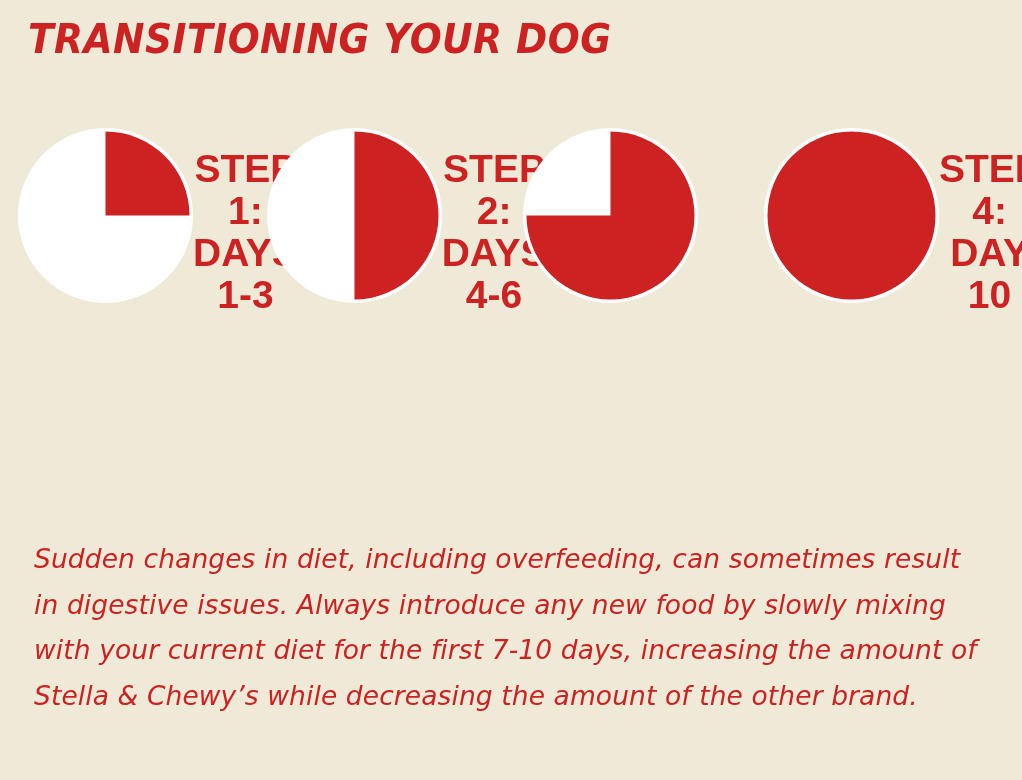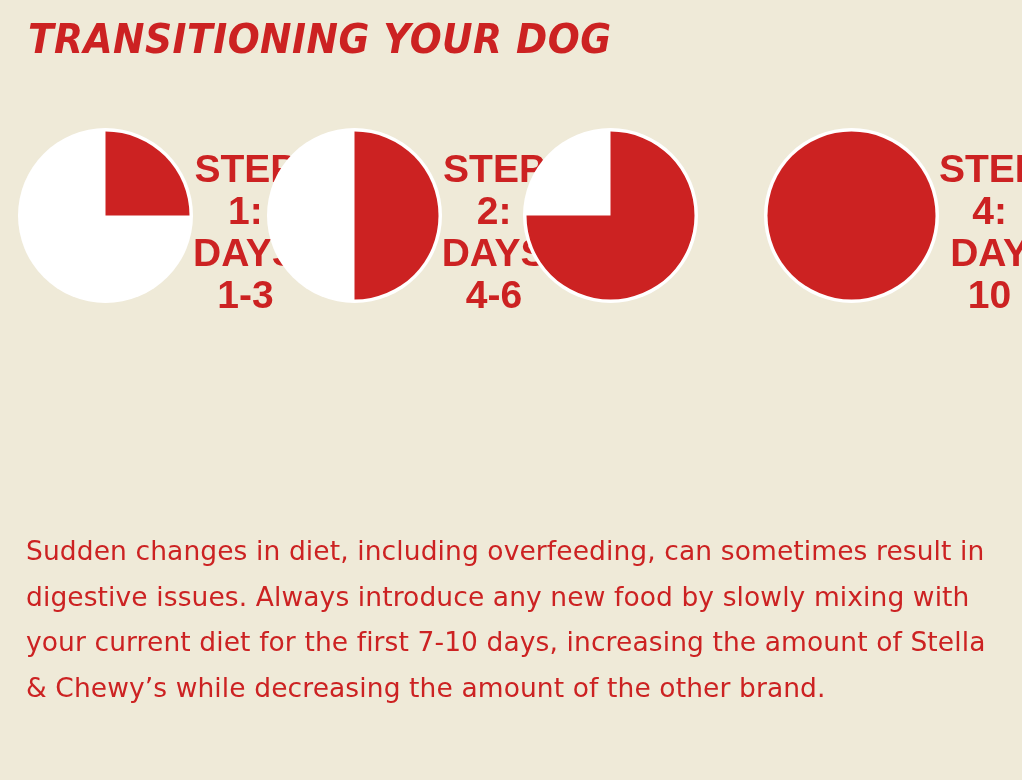--- a/index.html
+++ b/index.html
@@ -91,21 +91,22 @@
     left: 26px;
     top: 528px;
     width: 960px;
     color: #cc2222;
     font-family: "DejaVu Sans", sans-serif;
     font-size: 26.5px;
     line-height: 1.72;
     letter-spacing: 0.1px;
   }
   .body-text p {
-    margin: 0;
+    margin: 8px;
+    font-style: italic;
   }
 </style>
 </head>
 <body>
 
 <div class="page">
 
   <div class="title">TRANSITIONING YOUR DOG</div>
 
   <div class="steps">

